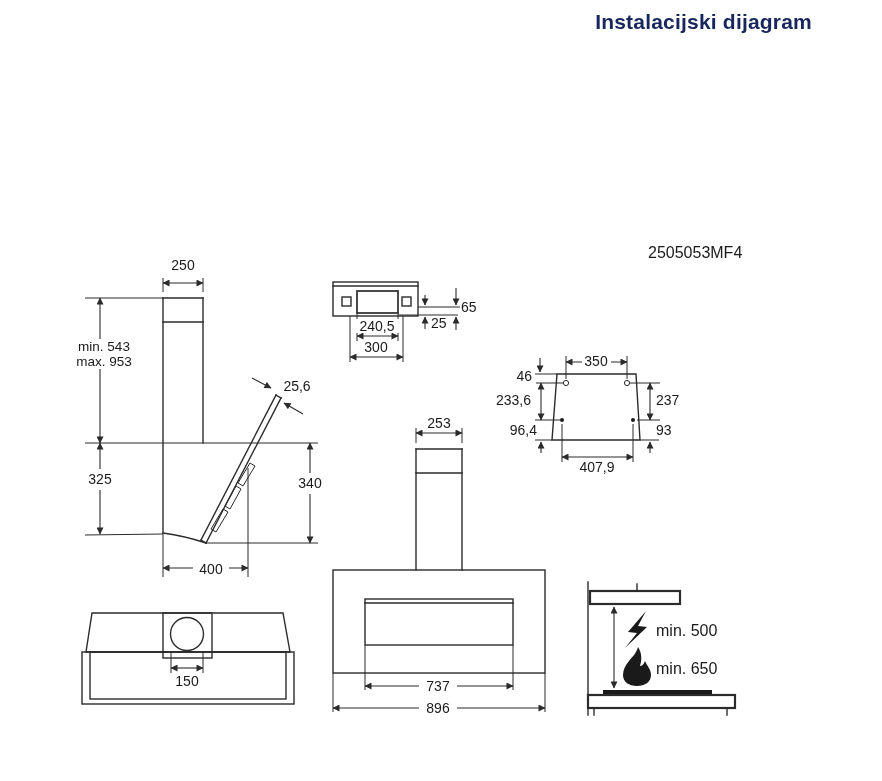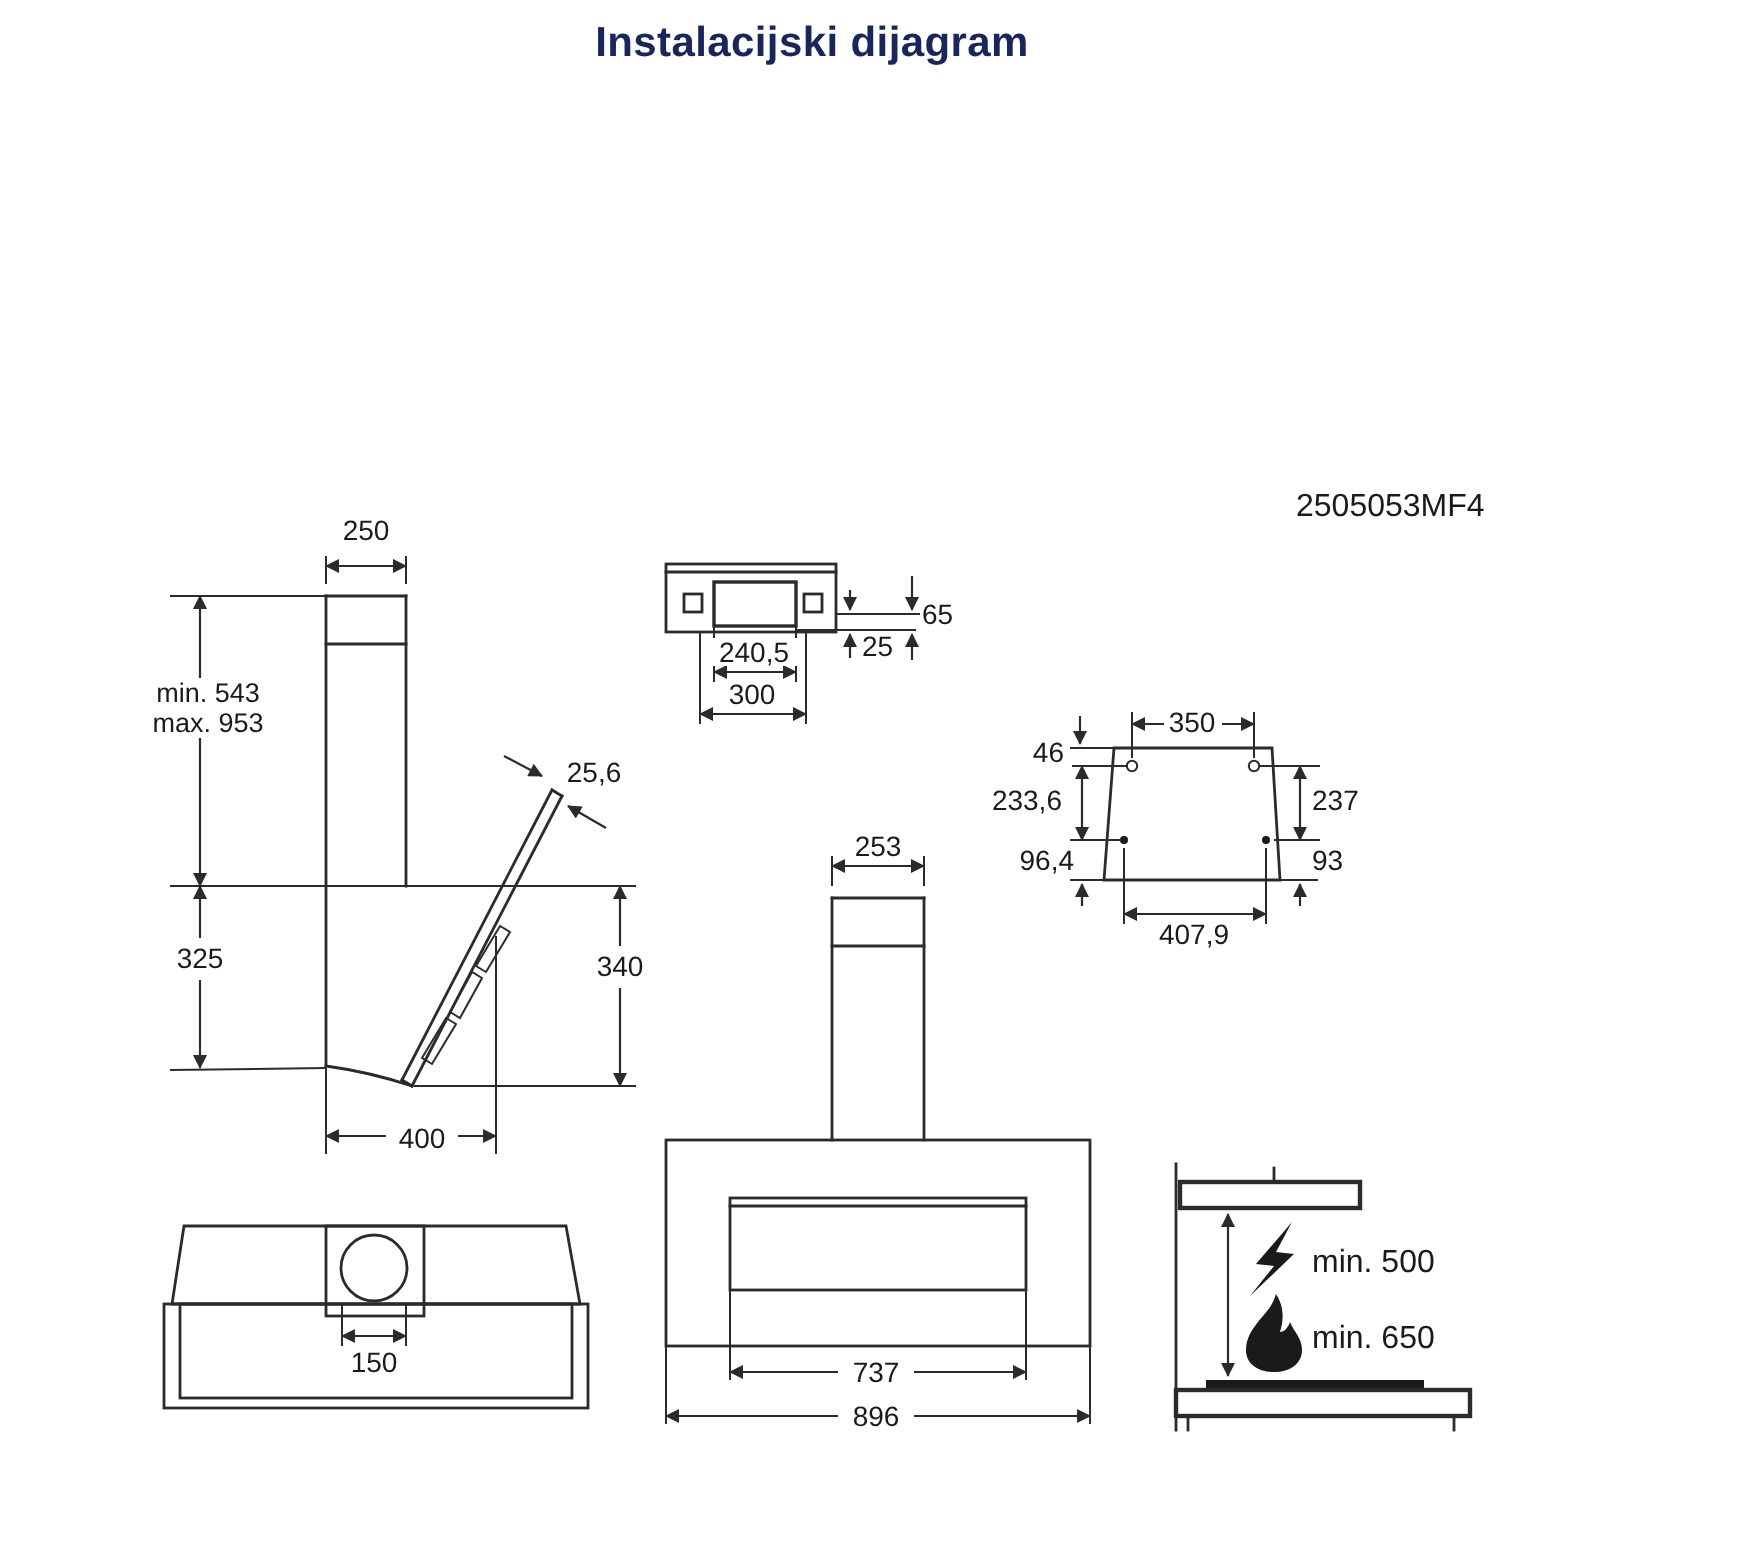--- a/index.html
+++ b/index.html
@@ -1,18 +1,18 @@
 <!DOCTYPE html>
 <html><head>
 <meta charset="utf-8">
 <style>
   html,body{margin:0;padding:0;background:#ffffff;}
   body{width:882px;height:781px;position:relative;font-family:"Liberation Sans",sans-serif;}
   .title{
-    position:absolute;left:0;top:10px;width:812px;text-align:center;
+    position:absolute;left:0;top:10px;width:812px;text-align:right;
     font-size:21px;font-weight:bold;color:#17265c;letter-spacing:.2px;
   }
   svg{position:absolute;left:0;top:0;}
   .s{stroke:#2b2b2b;stroke-width:1.4;fill:none;stroke-linecap:square;}
   .s2{stroke:#2b2b2b;stroke-width:2.2;fill:none;}
   .ext{stroke:#2b2b2b;stroke-width:1;fill:none;}
   .dim{stroke:#2b2b2b;stroke-width:1.1;fill:none;}
   .lbl{font-family:"Liberation Sans",sans-serif;font-size:14px;fill:#1a1a1a;}
   .lbl-s{font-family:"Liberation Sans",sans-serif;font-size:13.5px;fill:#1a1a1a;}
   .lbl-b{font-family:"Liberation Sans",sans-serif;font-size:16px;fill:#1a1a1a;}

